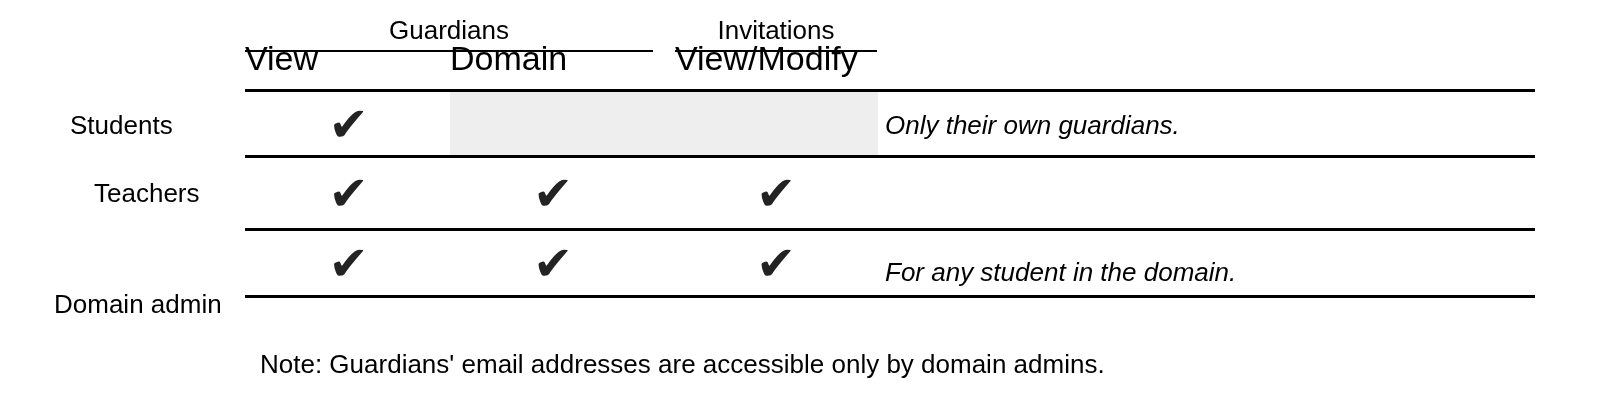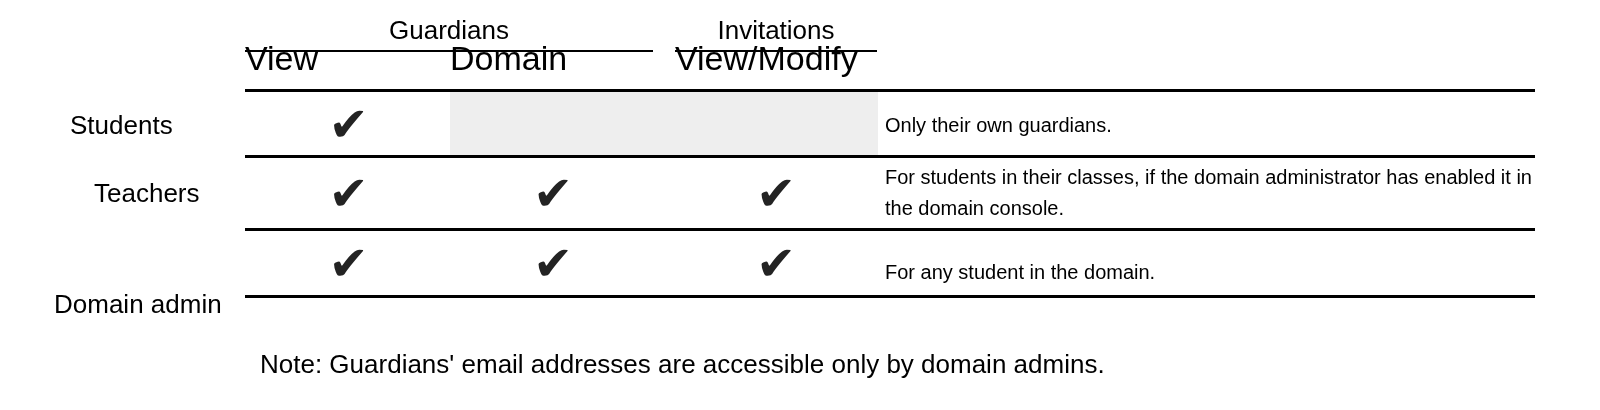--- a/index.html
+++ b/index.html
@@ -96,22 +96,23 @@
   .row2 { top: 158px; height: 70px; }
   .row3 { top: 231px; height: 64px; }
   .colv  { left: 245px; width: 207px; }
   .colm  { left: 450px; width: 206px; }
   .colvm { left: 675px; width: 202px; }
   
   .note {
     position: absolute;
     left: 885px;
     width: 660px;
-    font-size: 20px;
+    font-size: 26px;
     line-height: 31px;
+    font-style: italic;
   }
   .note.students { top: 110px; }
   .note.teachers { top: 162px; }
   .note.admin { top: 257px; }
   
   .footnote {
     position: absolute;
     left: 260px;
     top: 349px;
     font-size: 26px;
@@ -148,21 +149,20 @@
   <div class="row-label teachers">Teachers</div>
   <div class="check-cell row2 colv">
     <span>✔</span>
   </div>
   <div class="check-cell row2 colm">
     <span>✔</span>
   </div>
   <div class="check-cell row2 colvm">
     <span>✔</span>
   </div>
-  <div class="note teachers">For students in their classes, if the domain administrator has enabled it in the domain console.</div>
 
   <div class="row-label admin">Domain admin</div>
   <div class="check-cell row3 colv">
     <span>✔</span>
   </div>
   <div class="check-cell row3 colm">
     <span>✔</span>
   </div>
   <div class="check-cell row3 colvm">
     <span>✔</span>

